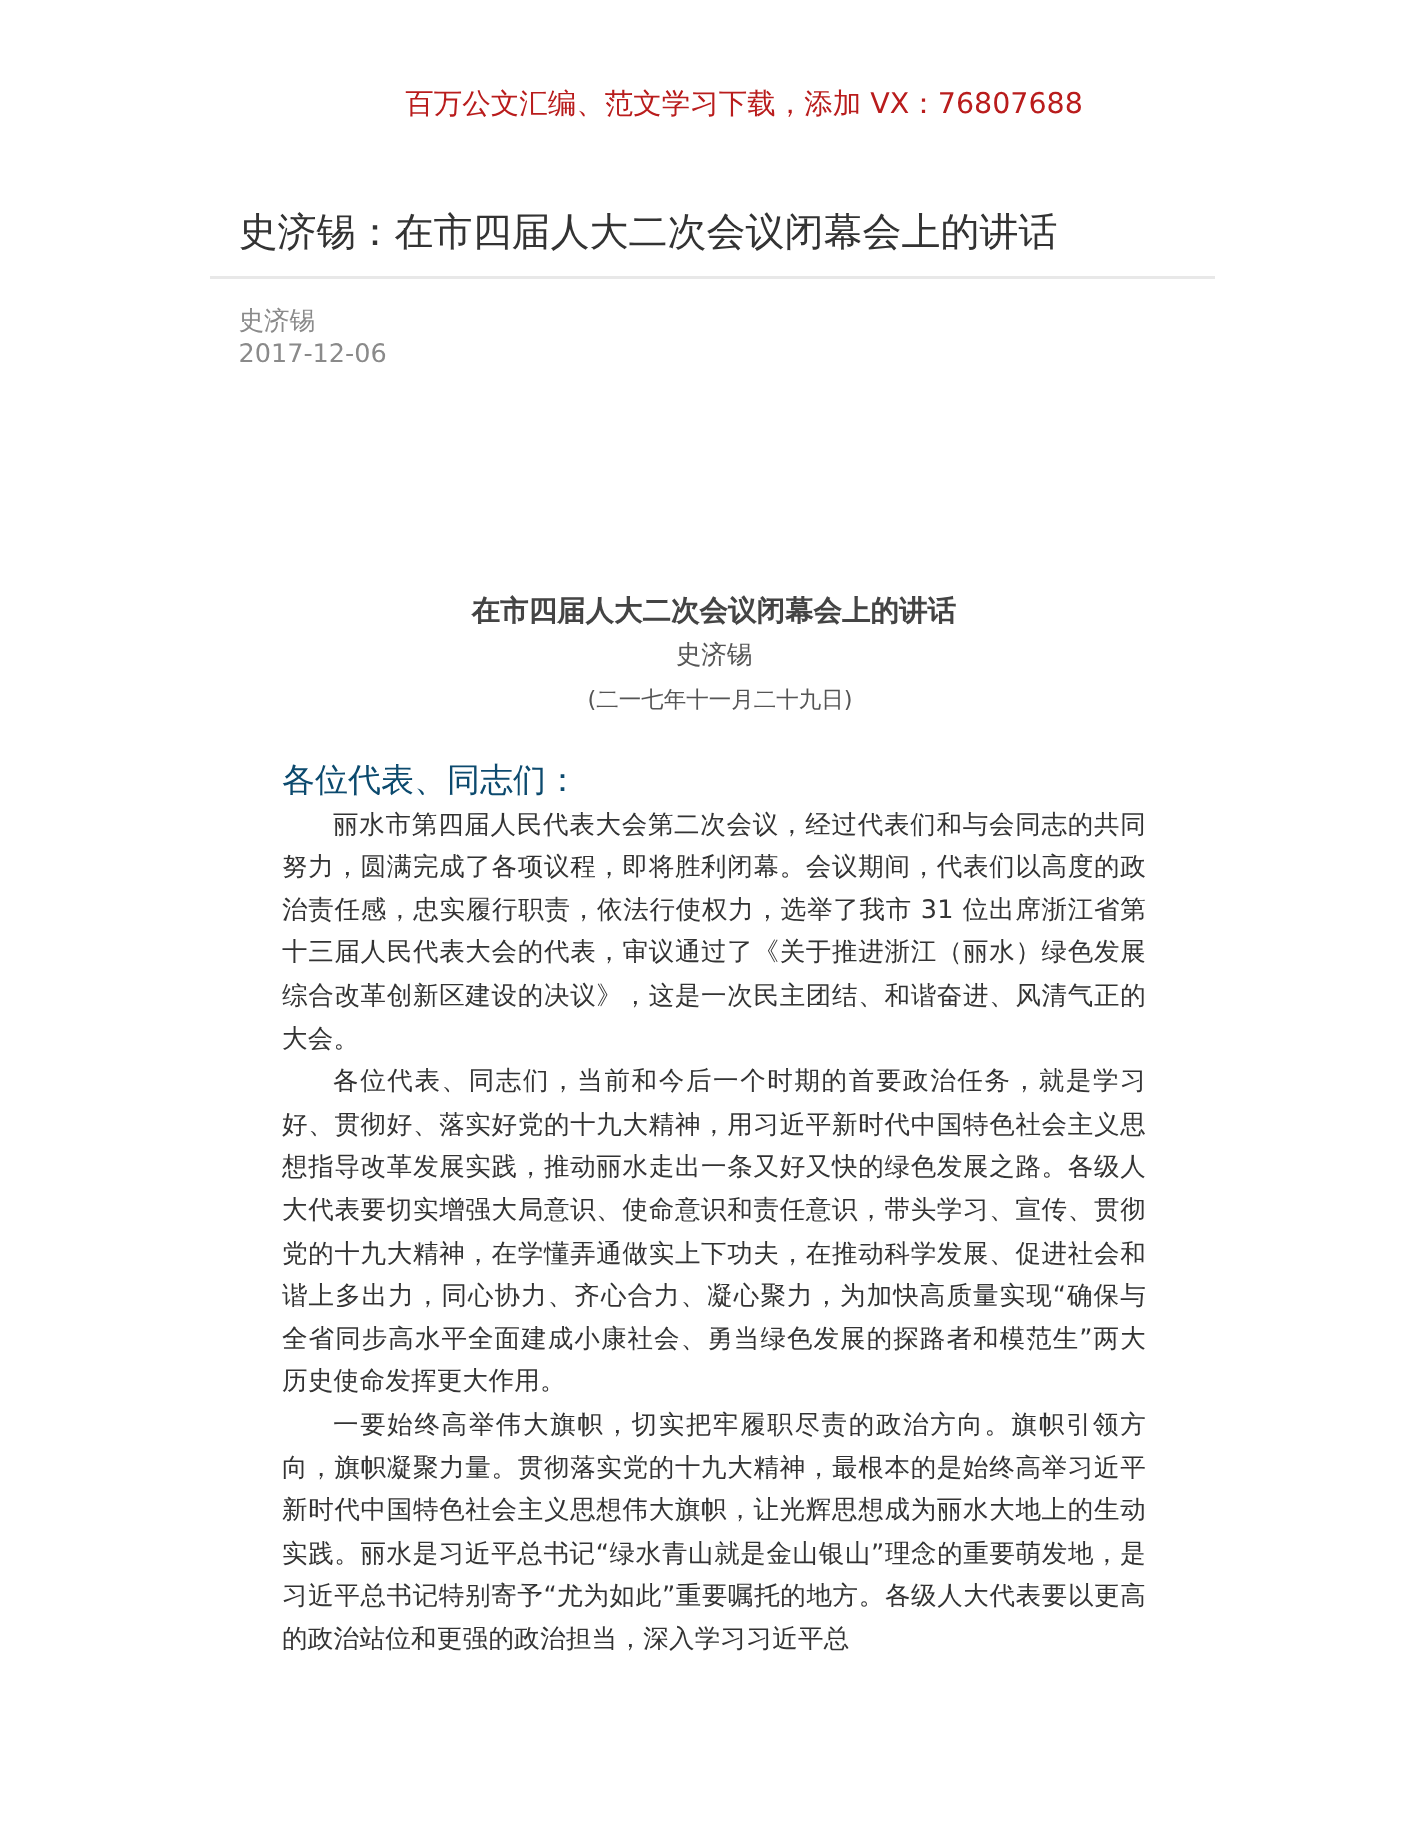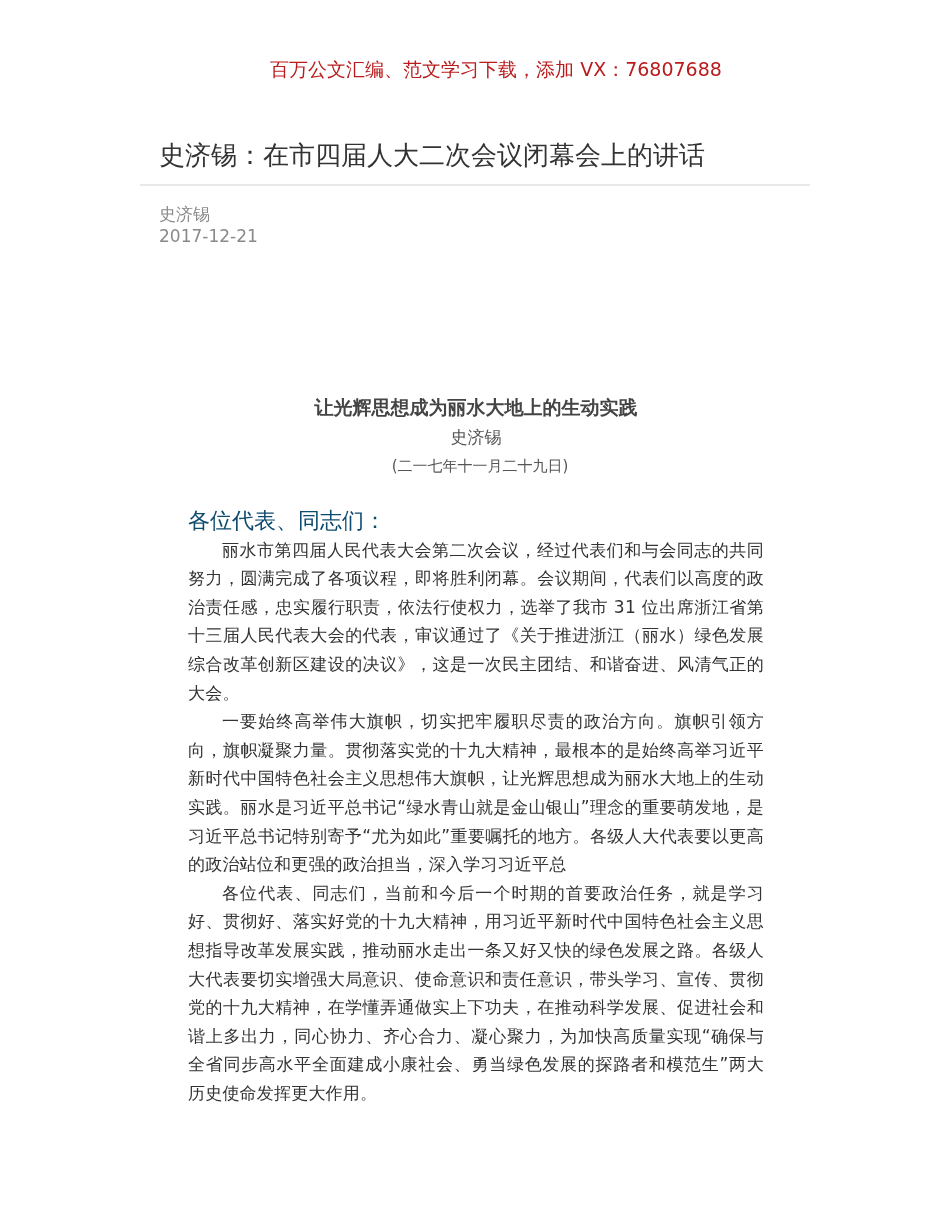--- a/index.html
+++ b/index.html
@@ -99,24 +99,24 @@
 <body>
 
 <div class="banner">百万公文汇编、范文学习下载，添加 VX：76807688</div>
 
 <div class="header-title">史济锡：在市四届人大二次会议闭幕会上的讲话</div>
 
 <div class="divider"></div>
 
 <div class="meta">
   <div>史济锡</div>
-  <div>2017-12-21</div>
+  <div>2017-12-06</div>
 </div>
 
 <div class="doc">
-  <h1 class="doc-title">让光辉思想成为丽水大地上的生动实践</h1>
+  <h1 class="doc-title">在市四届人大二次会议闭幕会上的讲话</h1>
   <div class="doc-author">史济锡</div>
   <div class="doc-date">(二一七年十一月二十九日)</div>
   <div class="salutation">各位代表、同志们：</div>
   <p class="para">丽水市第四届人民代表大会第二次会议，经过代表们和与会同志的共同努力，圆满完成了各项议程，即将胜利闭幕。会议期间，代表们以高度的政治责任感，忠实履行职责，依法行使权力，选举了我市 31 位出席浙江省第十三届人民代表大会的代表，审议通过了《关于推进浙江（丽水）绿色发展综合改革创新区建设的决议》，这是一次民主团结、和谐奋进、风清气正的大会。</p>
+  <p class="para">各位代表、同志们，当前和今后一个时期的首要政治任务，就是学习好、贯彻好、落实好党的十九大精神，用习近平新时代中国特色社会主义思想指导改革发展实践，推动丽水走出一条又好又快的绿色发展之路。各级人大代表要切实增强大局意识、使命意识和责任意识，带头学习、宣传、贯彻党的十九大精神，在学懂弄通做实上下功夫，在推动科学发展、促进社会和谐上多出力，同心协力、齐心合力、凝心聚力，为加快高质量实现“确保与全省同步高水平全面建成小康社会、勇当绿色发展的探路者和模范生”两大历史使命发挥更大作用。</p>
   <p class="para">一要始终高举伟大旗帜，切实把牢履职尽责的政治方向。旗帜引领方向，旗帜凝聚力量。贯彻落实党的十九大精神，最根本的是始终高举习近平新时代中国特色社会主义思想伟大旗帜，让光辉思想成为丽水大地上的生动实践。丽水是习近平总书记“绿水青山就是金山银山”理念的重要萌发地，是习近平总书记特别寄予“尤为如此”重要嘱托的地方。各级人大代表要以更高的政治站位和更强的政治担当，深入学习习近平总</p>
-  <p class="para">各位代表、同志们，当前和今后一个时期的首要政治任务，就是学习好、贯彻好、落实好党的十九大精神，用习近平新时代中国特色社会主义思想指导改革发展实践，推动丽水走出一条又好又快的绿色发展之路。各级人大代表要切实增强大局意识、使命意识和责任意识，带头学习、宣传、贯彻党的十九大精神，在学懂弄通做实上下功夫，在推动科学发展、促进社会和谐上多出力，同心协力、齐心合力、凝心聚力，为加快高质量实现“确保与全省同步高水平全面建成小康社会、勇当绿色发展的探路者和模范生”两大历史使命发挥更大作用。</p>
 </div>
 
 </body></html>

